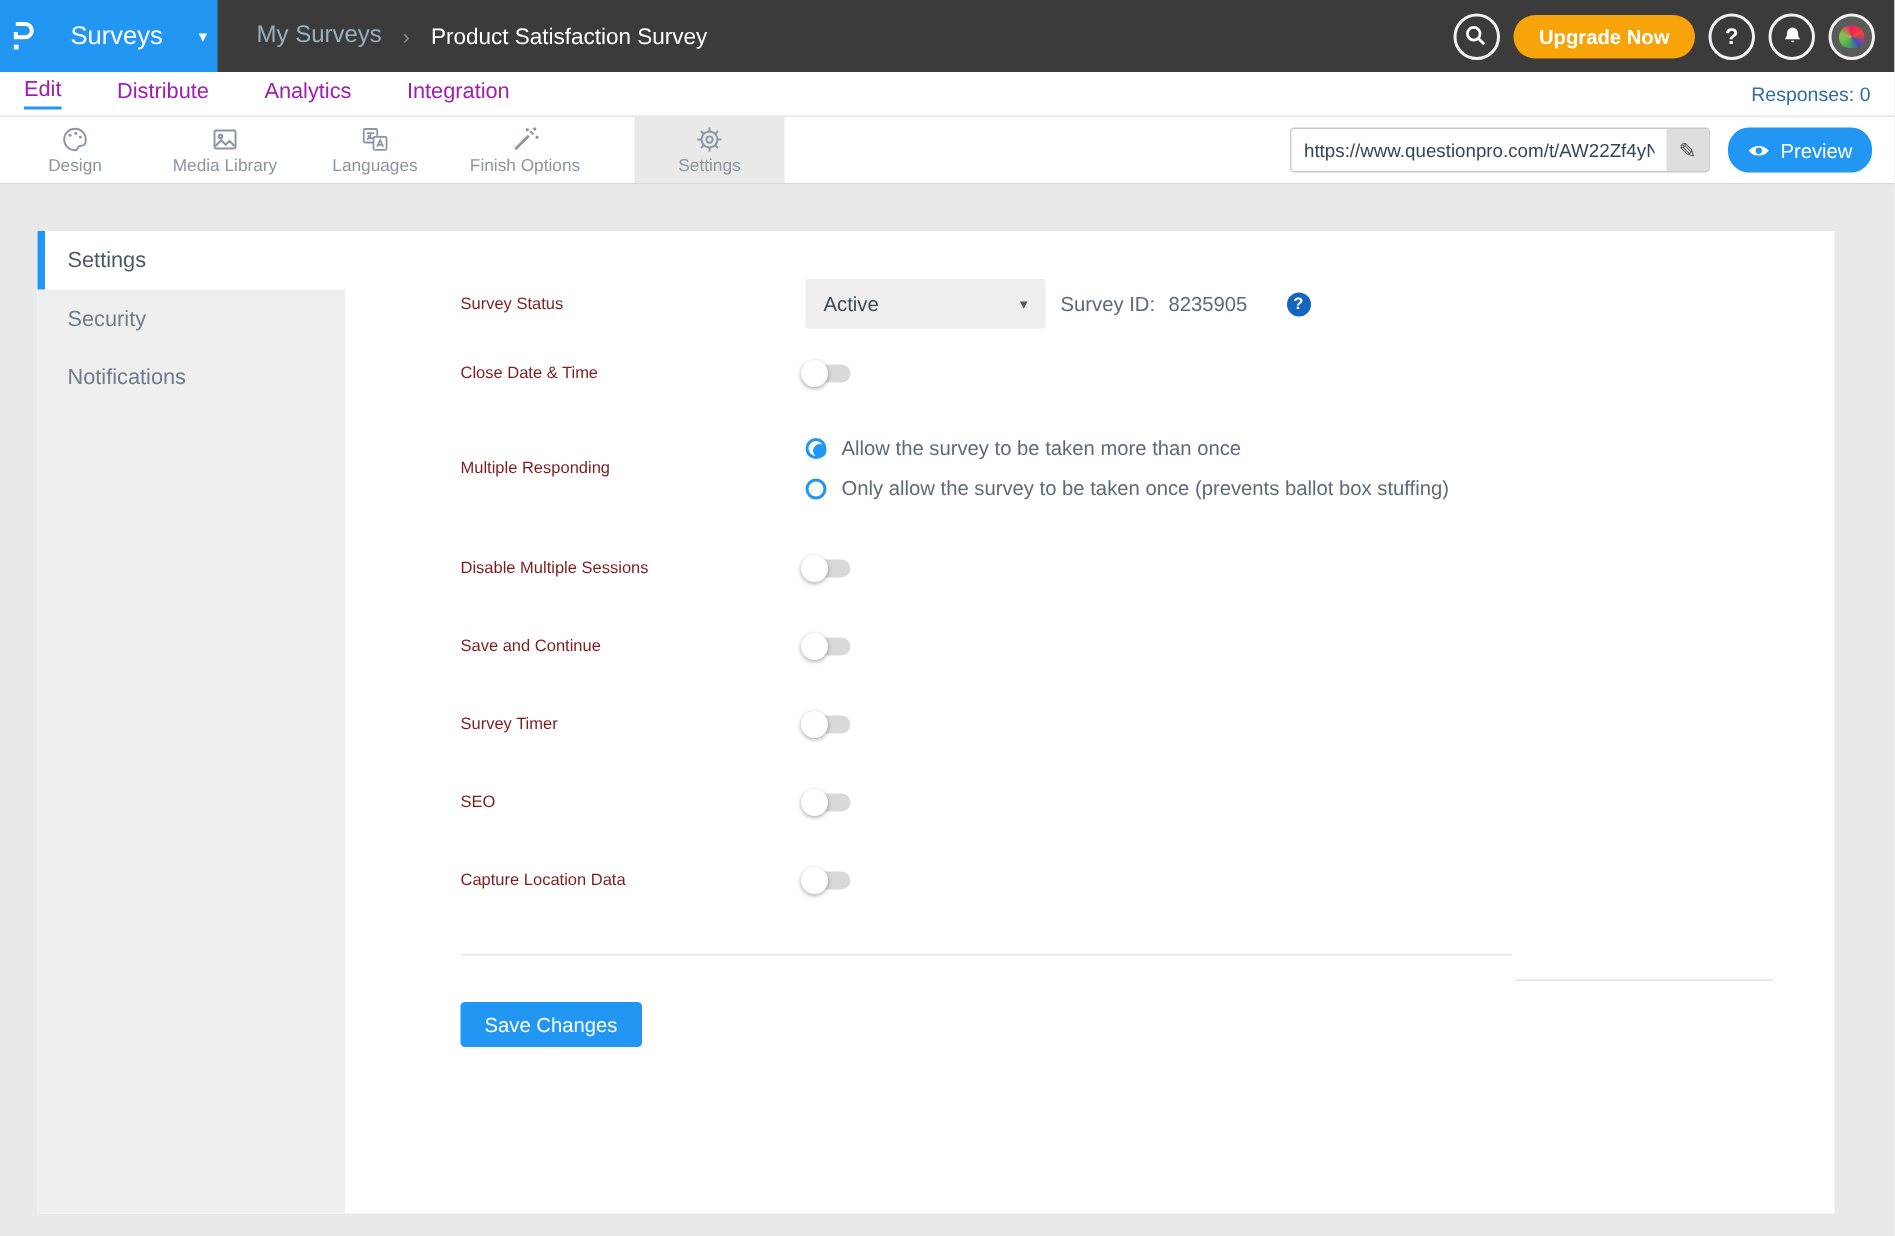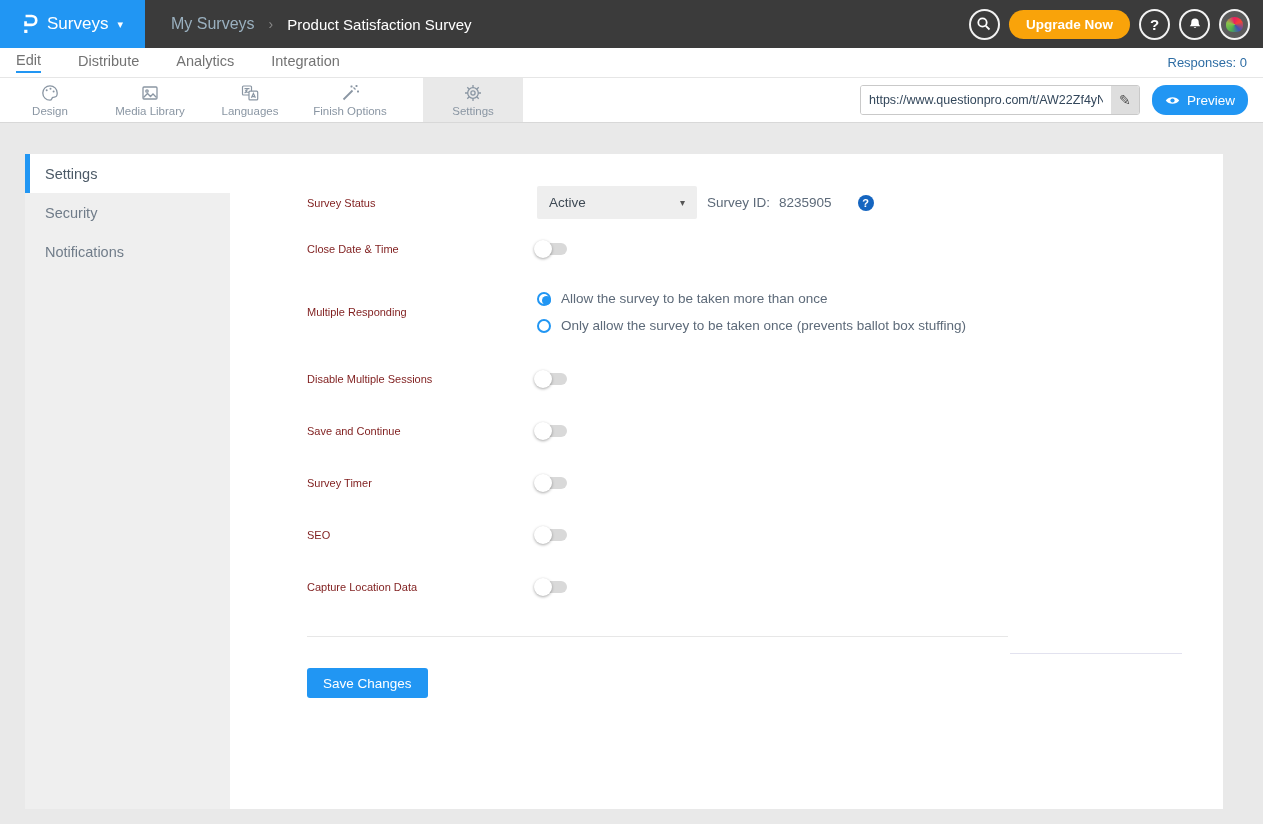--- a/index.html
+++ b/index.html
@@ -1,34 +1,34 @@
 <!DOCTYPE html>
 <html><head>
 <meta charset="utf-8">
 <style>
   * { margin:0; padding:0; box-sizing:border-box; }
   html,body { width:1263px; height:824px; background:#e9e9e9; font-family:"Liberation Sans", sans-serif; overflow:hidden; }
 
   
   .header { height:48px; background:#3b3b3b; display:flex; align-items:center; }
-  .logo-box { width:145px; height:48px; background:#2196f3; display:flex; align-items:center; justify-content:center; gap:9px; color:#fff; font-size:17px; cursor:pointer; }
+  .logo-box { width:145px; height:48px; background:#2196f3; display:flex; align-items:center; justify-content:center; gap:24px; color:#fff; font-size:17px; cursor:pointer; }
   .logo-caret { font-size:11px; color:#fff; }
   .breadcrumb { display:flex; align-items:center; margin-left:26px; gap:14px; }
   .crumb-parent { color:#9ab0bf; font-size:16px; cursor:pointer; }
   .crumb-sep { color:#8a8a8a; font-size:14px; }
   .crumb-current { color:#ffffff; font-size:15px; }
   .header-right { margin-left:auto; display:flex; align-items:center; gap:9px; padding-right:13px; }
   .hicon { width:31px; height:31px; border:2px solid #f2f2f2; border-radius:50%; display:flex; align-items:center; justify-content:center; color:#fff; font-size:15px; font-weight:bold; cursor:pointer; flex-shrink:0; }
   .upgrade-btn { height:29px; padding:0 17px; border-radius:15px; background:#f9a30a; color:#fff; font-weight:bold; font-size:13.5px; display:flex; align-items:center; border:none; cursor:pointer; }
   .avatar { width:31px; height:31px; border:2px solid #f2f2f2; border-radius:50%; background:#5a5a5a; display:flex; align-items:center; justify-content:center; cursor:pointer; overflow:hidden; }
   .avatar-swirl { width:17px; height:15px; border-radius:50% 50% 40% 40%; background:conic-gradient(from 210deg, #4caf50, #8bc34a, #e91e63, #f44336, #3f51b5, #4caf50); }
 
   
   .navrow { height:30px; background:#fff; display:flex; align-items:center; padding:0 16px; border-bottom:1px solid #e6e6e6; }
-  .nav-item { margin-right:37px; font-size:14.5px; color:#737373; cursor:pointer; padding-bottom:3px; }
+  .nav-item { margin-right:37px; font-size:14.5px; color:#a21caf; cursor:pointer; padding-bottom:3px; }
   .nav-item.active { border-bottom:2px solid #2196f3; }
   .responses { margin-left:auto; font-size:13px; color:#2e6da4; }
 
   
   .toolbar { height:45px; background:#fff; border-bottom:1px solid #d8d8d8; display:flex; align-items:stretch; }
   .tool-tab { width:100px; display:flex; flex-direction:column; align-items:center; justify-content:center; gap:2px; cursor:pointer; }
   .tool-tab.active { background:#e9e9e9; margin-left:23px; }
   .tool-label { font-size:11.5px; color:#8a96a3; white-space:nowrap; }
   .toolbar-right { margin-left:auto; display:flex; align-items:center; gap:12px; padding-right:15px; }
   .url-box { width:280px; height:30px; border:1px solid #c9c9c9; border-radius:3px; background:#fff; display:flex; overflow:hidden; }

